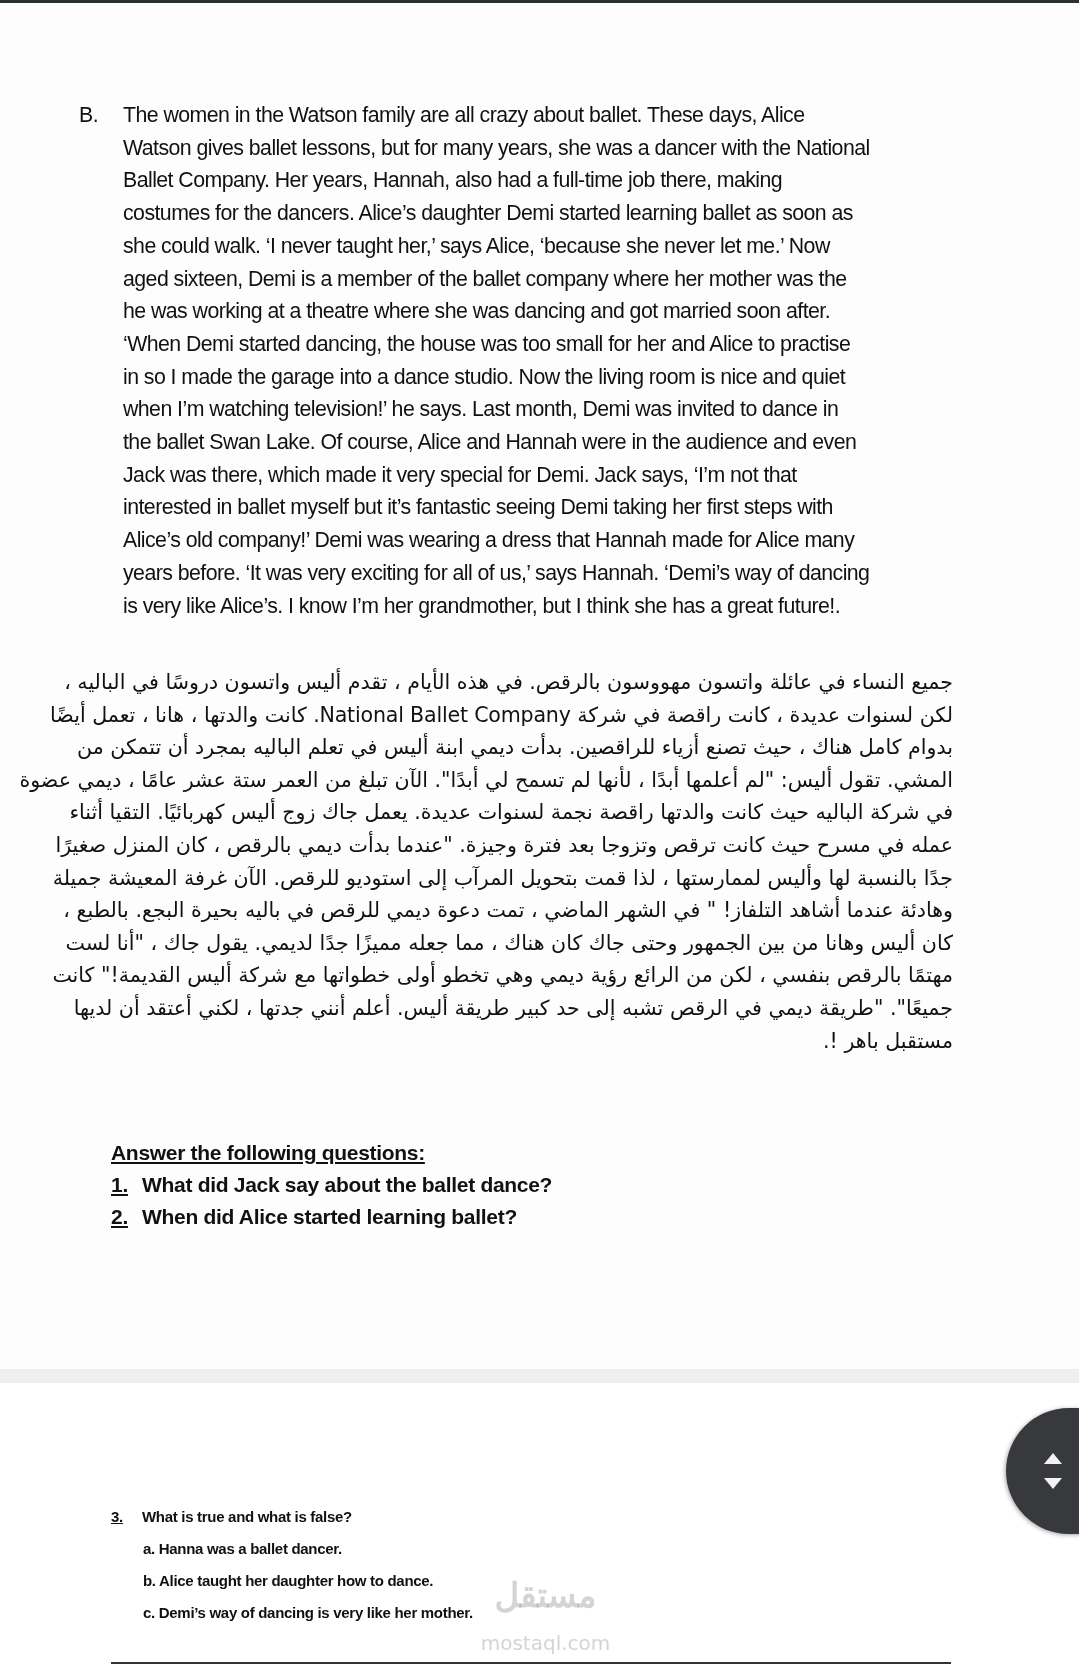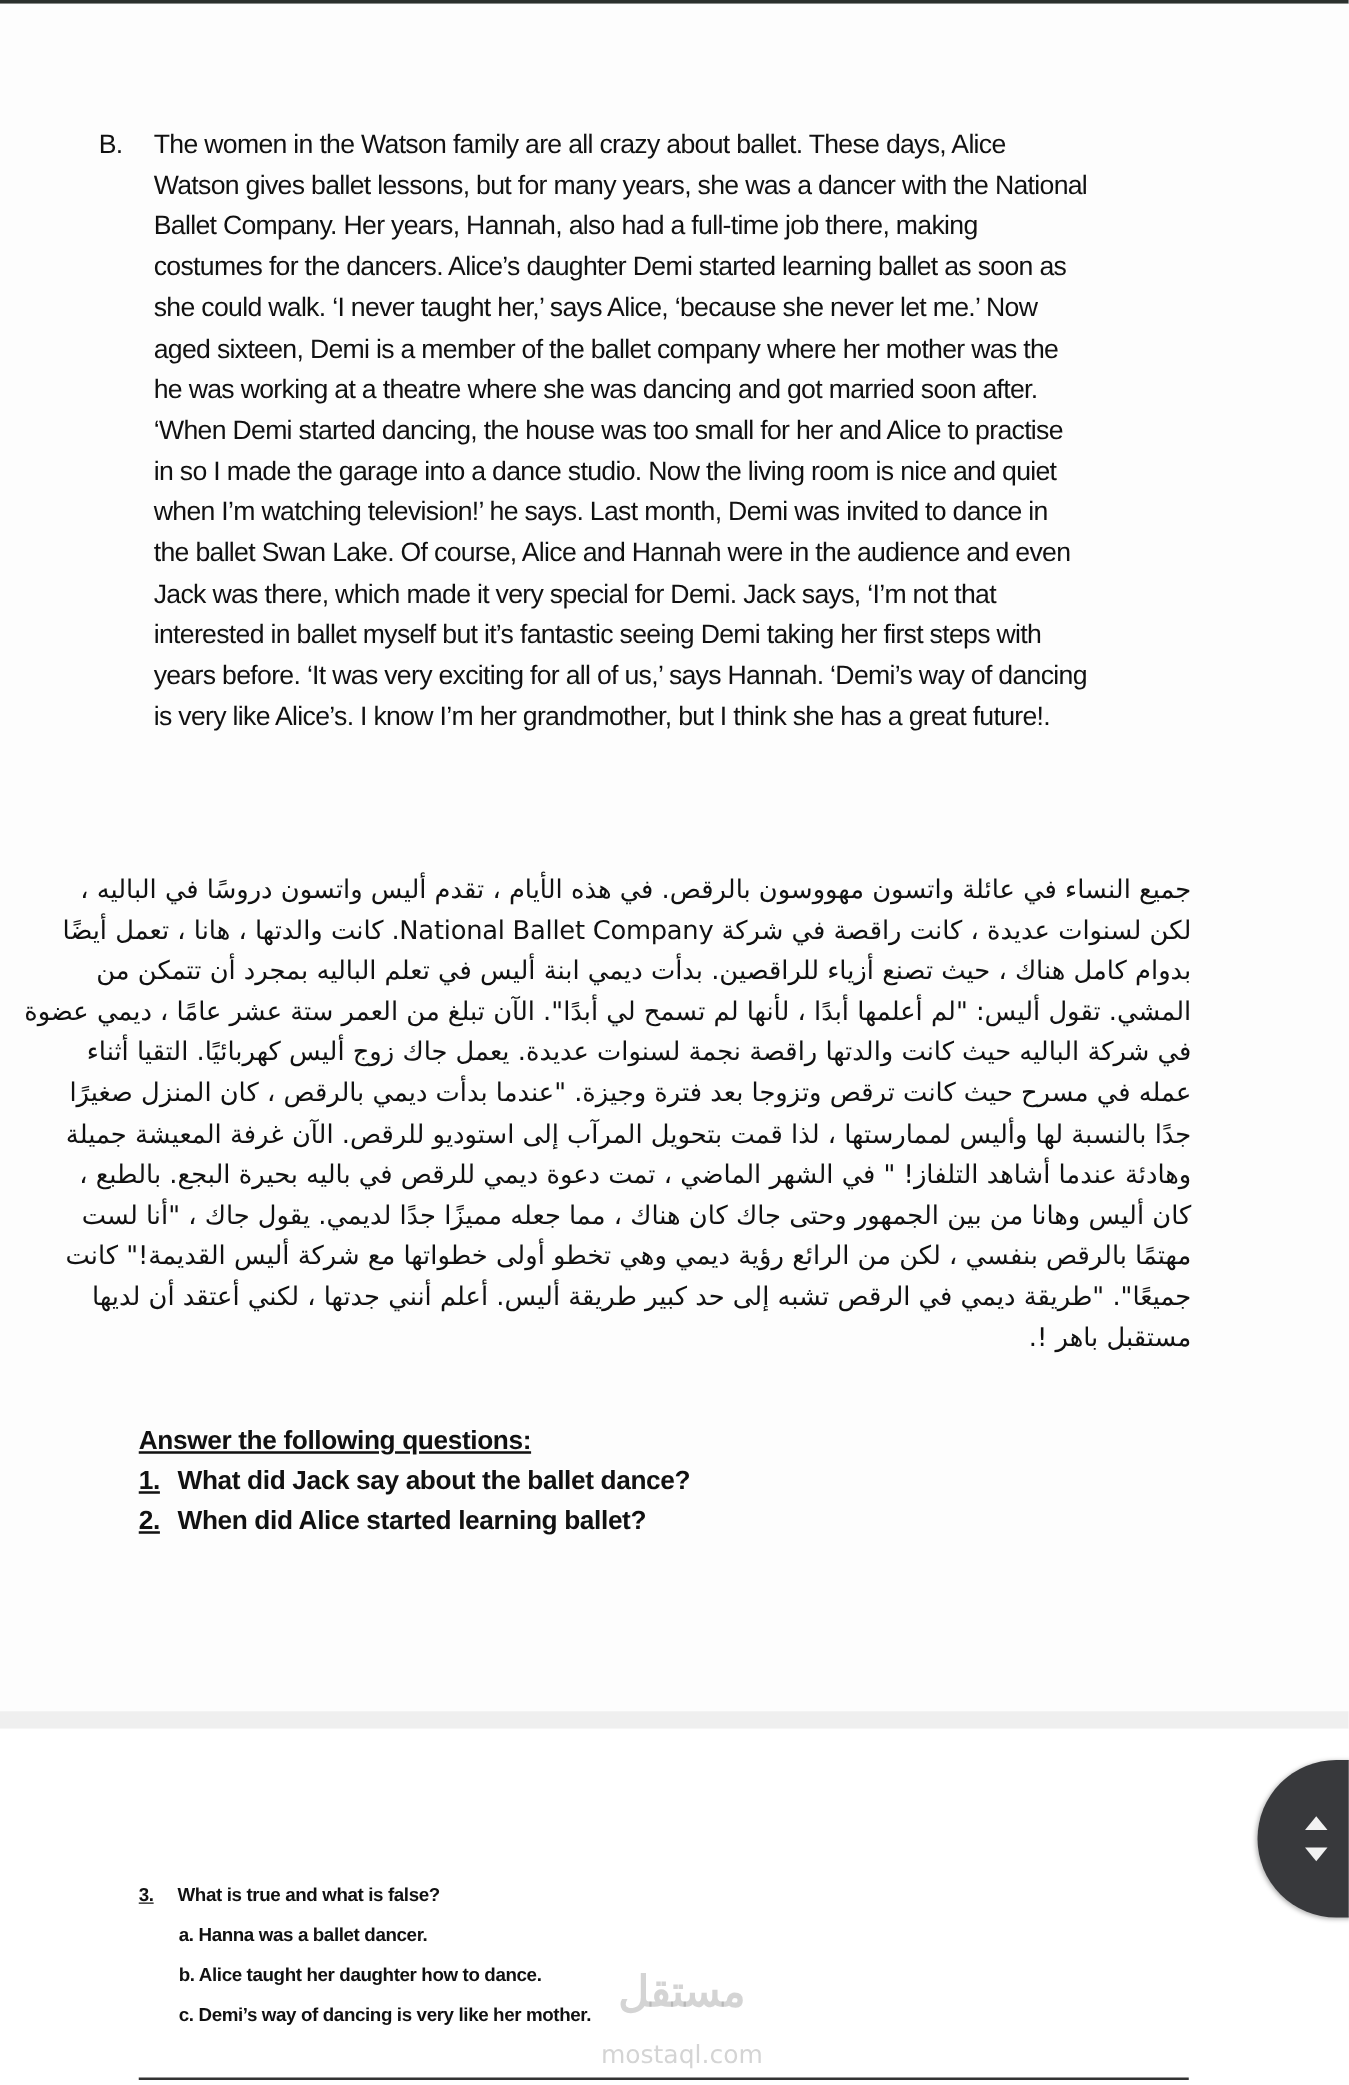--- a/index.html
+++ b/index.html
@@ -17,21 +17,21 @@
   .passage {
     position: absolute; left: 79px; top: 96px; width: 880px;
     font-size: 21.3px; line-height: 32.7px; letter-spacing: -0.55px;
     font-family: "Liberation Sans Narrow", "Liberation Sans", sans-serif;
   }
   .passage .label { position: absolute; left: 0; top: 0; }
   .passage .body { margin-left: 44px; width: 848px; text-align: left; }
   .passage .line { display: block; white-space: nowrap; }
 
   .arabic {
-    position: absolute; left: 48px; top: 692px; width: 905px;
+    position: absolute; left: 48px; top: 663px; width: 905px;
     direction: rtl; text-align: right;
     font-size: 20.6px; line-height: 32.6px; letter-spacing: -0.2px;
     font-family: "DejaVu Sans", sans-serif;
   }
   .arabic .line { display: block; white-space: nowrap; }
 
   .questions {
     position: absolute; left: 111px; top: 1134px; width: 700px;
     font-weight: bold; font-size: 21px; line-height: 32px; letter-spacing: -0.3px;
   }
@@ -43,21 +43,21 @@
     font-weight: bold; font-size: 15px; line-height: 32px; letter-spacing: -0.3px;
   }
   .tf-item { padding-left: 32px; }
 
   .bottom-rule { position: absolute; left: 111px; top: 1662px; width: 840px; height: 2px; background: #333; }
 
   .watermark {
     position: absolute; left: 478px; top: 1577px; width: 135px; height: 68px;
     color: rgba(120,120,120,0.32); text-align: center; pointer-events: none;
   }
-  .watermark .wm-ar { font-size: 34px; font-weight: bold; line-height: 36px; font-family: Liberation Serif, serif; }
+  .watermark .wm-ar { font-size: 34px; font-weight: bold; line-height: 36px; font-family: Liberation Sans, sans-serif; }
   .watermark .wm-en { font-size: 20px; line-height: 20px; font-family: "DejaVu Sans", sans-serif; margin-top: 20px; }
 
   .scroll-control {
     position: absolute; left: 1006px; top: 1408px; width: 100px; height: 126px;
     background: #38393c; border-radius: 63px 0 0 63px;
     box-shadow: -1px 1px 4px rgba(0,0,0,0.35);
   }
   .scroll-up, .scroll-down {
     position: absolute; left: 38px; width: 0; height: 0; cursor: pointer;
     border-left: 9px solid transparent; border-right: 9px solid transparent;
@@ -80,20 +80,21 @@
       <span class="line">costumes for the dancers. Alice’s daughter Demi started learning ballet as soon as</span>
       <span class="line">she could walk. ‘I never taught her,’ says Alice, ‘because she never let me.’ Now</span>
       <span class="line">aged sixteen, Demi is a member of the ballet company where her mother was the</span>
       <span class="line">he was working at a theatre where she was dancing and got married soon after.</span>
       <span class="line">‘When Demi started dancing, the house was too small for her and Alice to practise</span>
       <span class="line">in so I made the garage into a dance studio. Now the living room is nice and quiet</span>
       <span class="line">when I’m watching television!’ he says. Last month, Demi was invited to dance in</span>
       <span class="line">the ballet Swan Lake. Of course, Alice and Hannah were in the audience and even</span>
       <span class="line">Jack was there, which made it very special for Demi. Jack says, ‘I’m not that</span>
       <span class="line">interested in ballet myself but it’s fantastic seeing Demi taking her first steps with</span>
+      <span class="line">Alice’s old company!’ Demi was wearing a dress that Hannah made for Alice many</span>
       <span class="line">years before. ‘It was very exciting for all of us,’ says Hannah. ‘Demi’s way of dancing</span>
       <span class="line">is very like Alice’s. I know I’m her grandmother, but I think she has a great future!.</span>
     </div>
   </div>
 
   <div class="arabic">
     <span class="line">جميع النساء في عائلة واتسون مهووسون بالرقص. في هذه الأيام ، تقدم أليس واتسون دروسًا في الباليه ،</span>
     <span class="line">لكن لسنوات عديدة ، كانت راقصة في شركة National Ballet Company. كانت والدتها ، هانا ، تعمل أيضًا</span>
     <span class="line">بدوام كامل هناك ، حيث تصنع أزياء للراقصين. بدأت ديمي ابنة أليس في تعلم الباليه بمجرد أن تتمكن من</span>
     <span class="line">المشي. تقول أليس: "لم أعلمها أبدًا ، لأنها لم تسمح لي أبدًا". الآن تبلغ من العمر ستة عشر عامًا ، ديمي عضوة</span>

